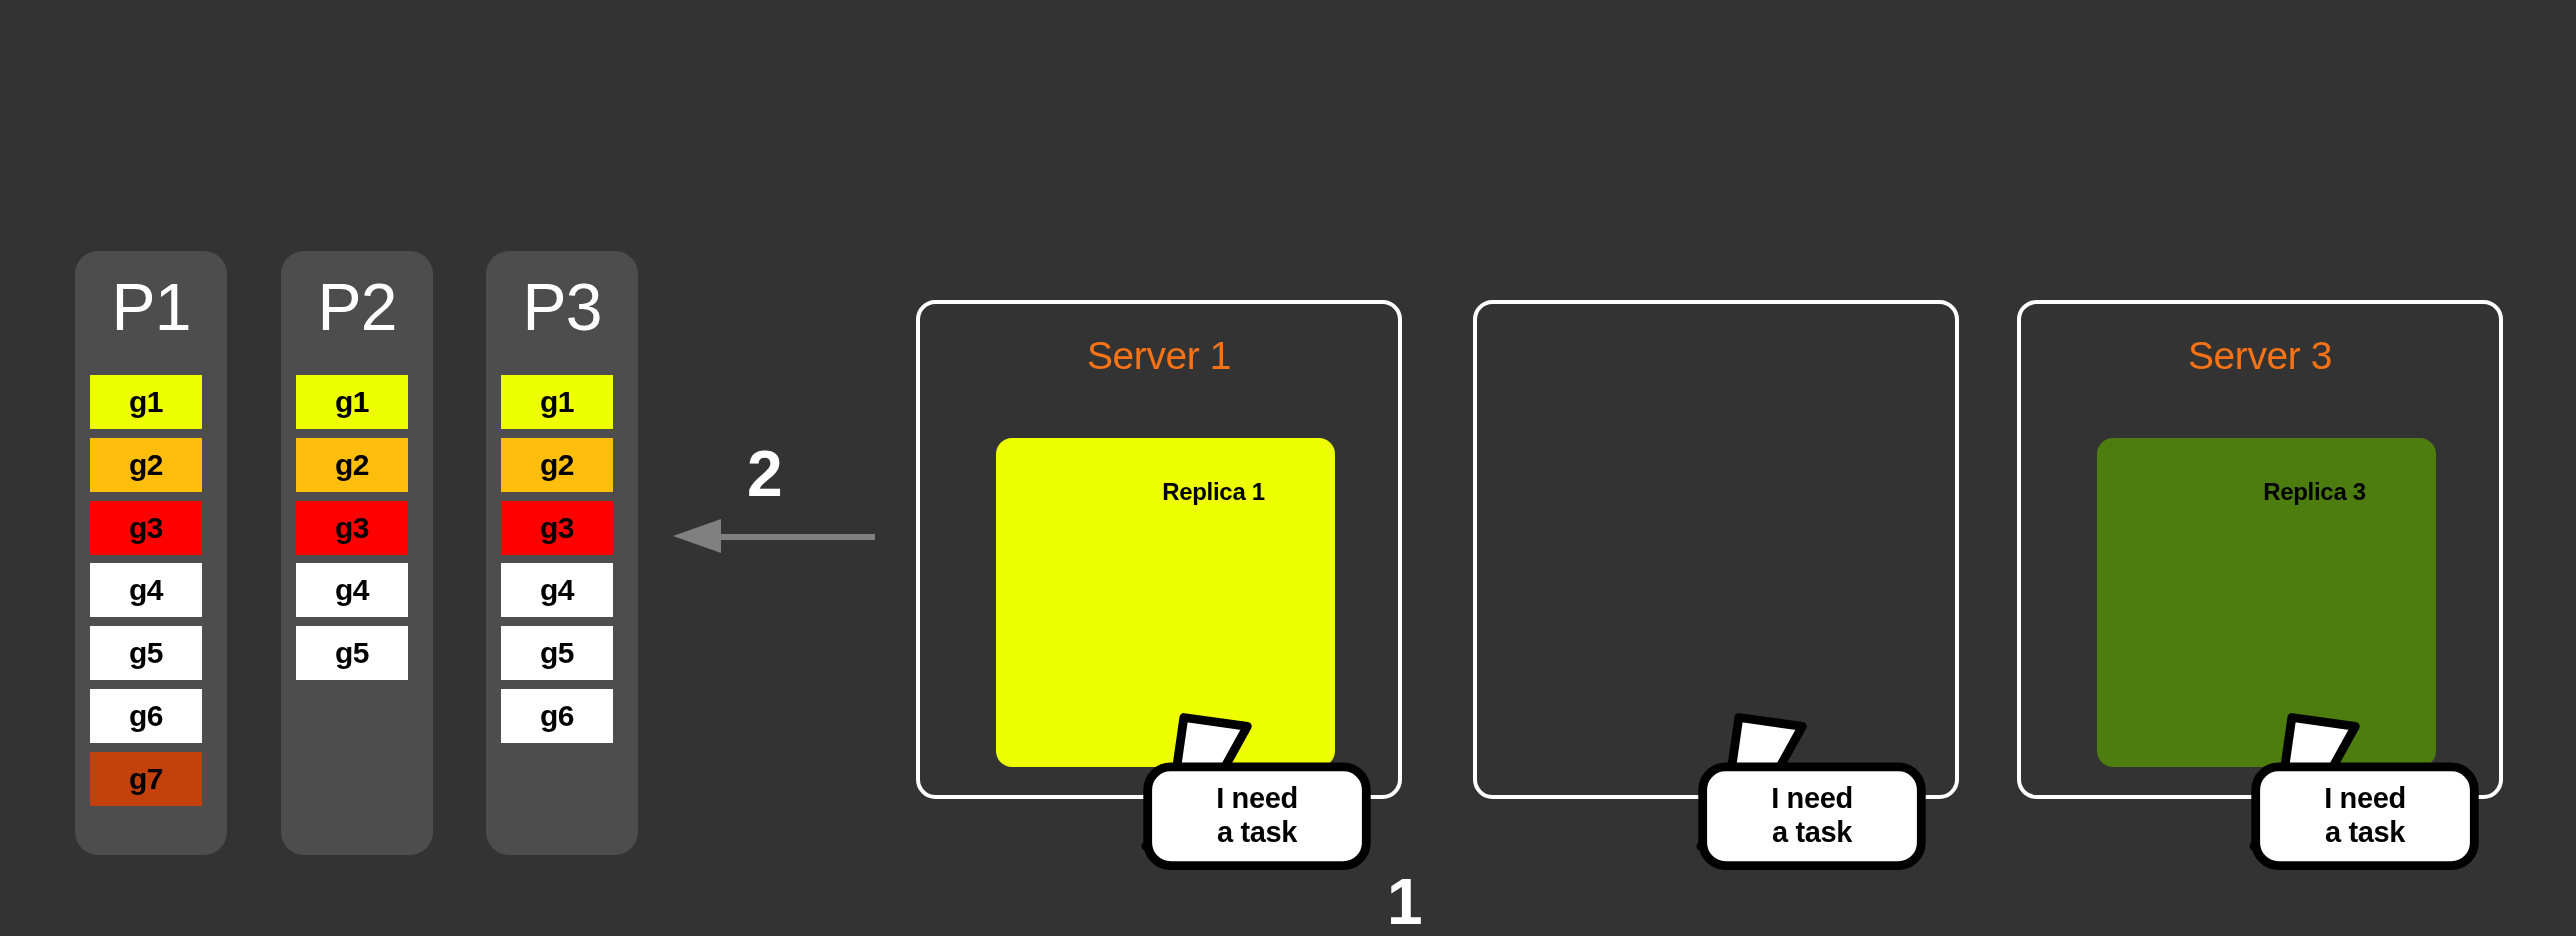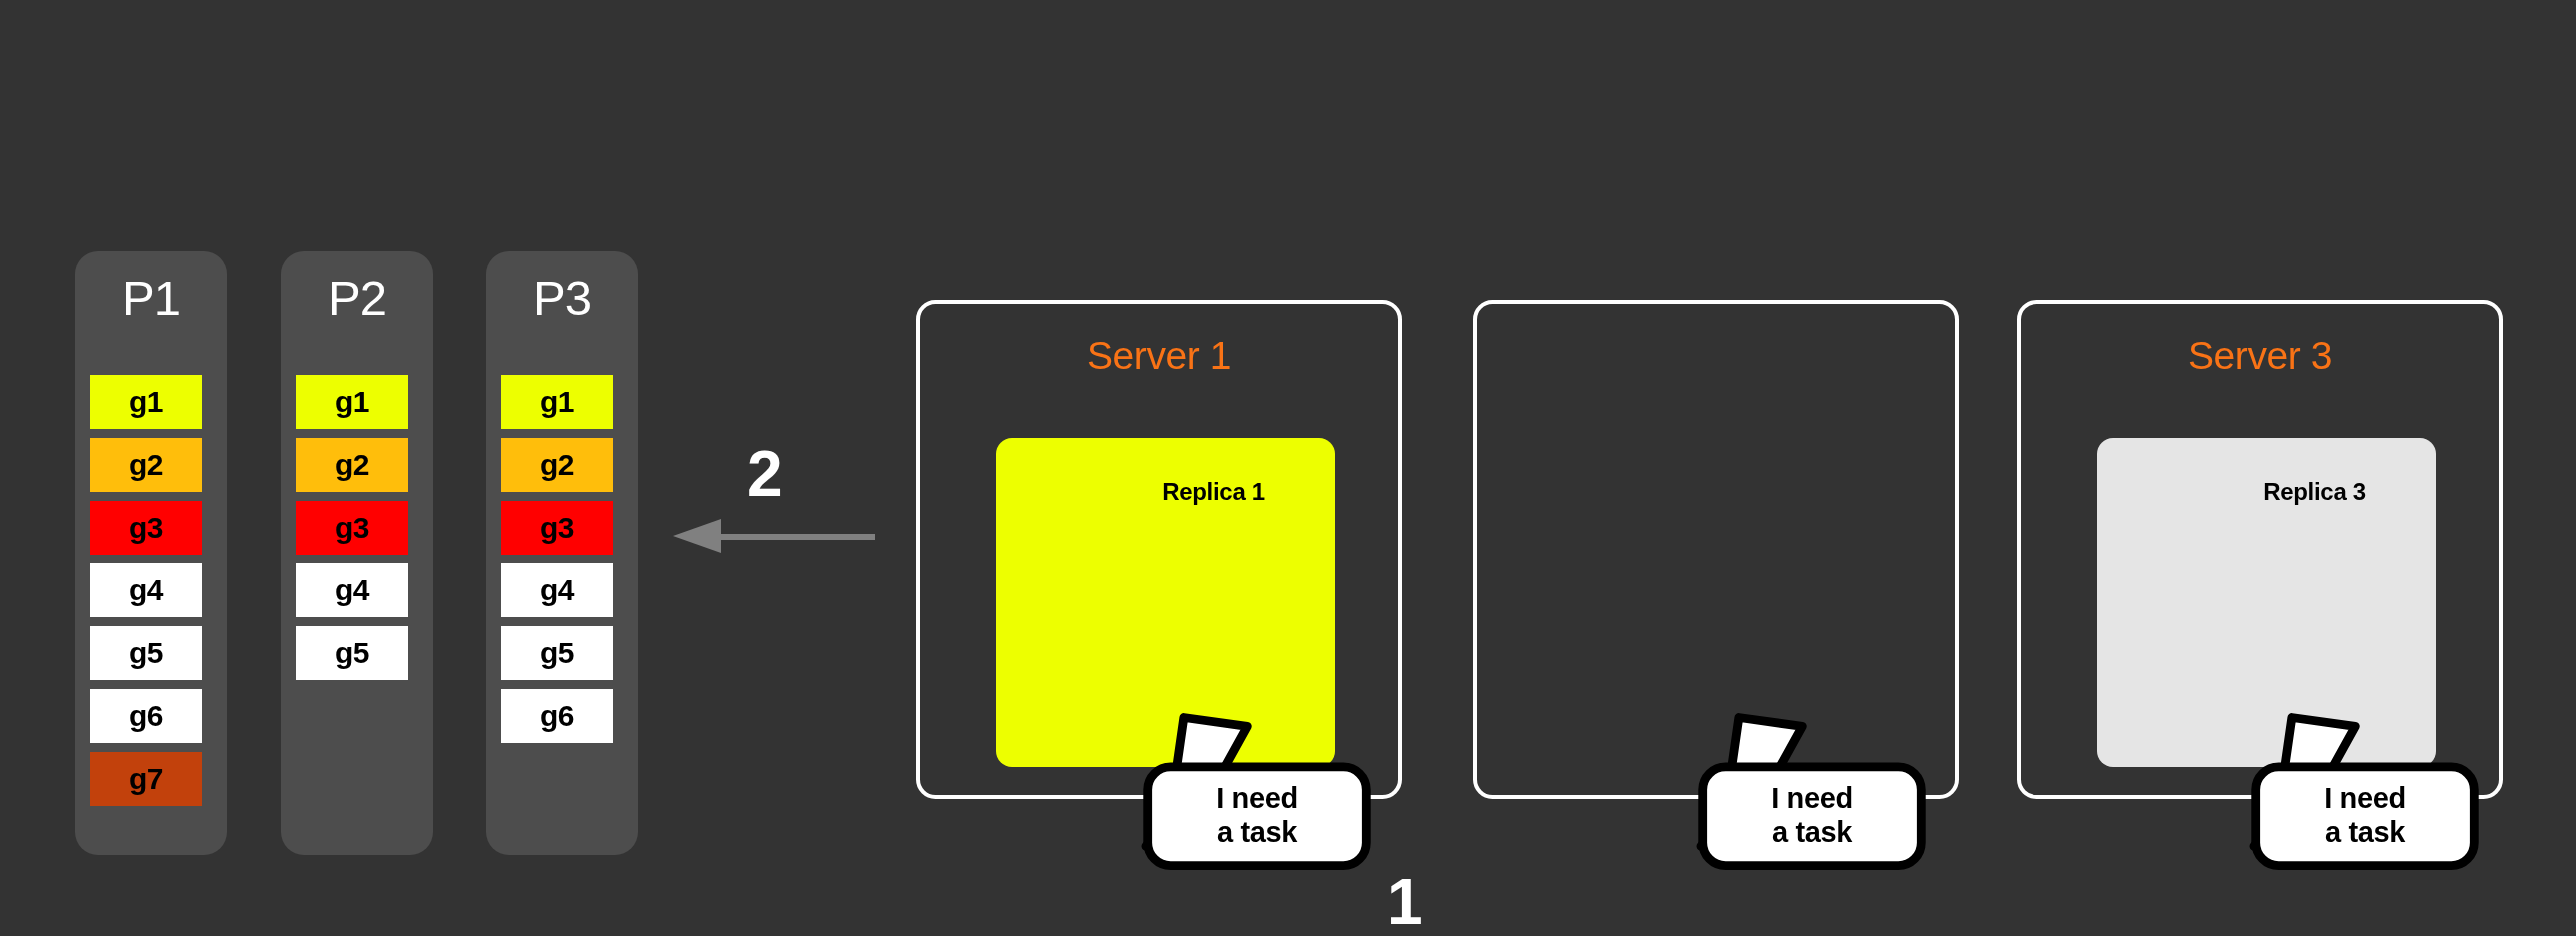--- a/index.html
+++ b/index.html
@@ -26,21 +26,21 @@
     height: 604px;
     box-sizing: border-box;
   }
   .partition-title {
     position: absolute;
     top: 23px;
     left: 0;
     width: 100%;
     text-align: center;
     color: #ffffff;
-    font-size: 49px;
+    font-size: 66px;
     font-weight: 400;
     letter-spacing: -0.9px;
     line-height: 1;
   }
   .slot-stack {
     position: absolute;
     top: 124px;
     left: 15px;
     width: 112px;
   }
@@ -257,21 +257,21 @@
     <div class="replica" style="background:#edff00">
       <div class="replica-label">Replica 1</div>
     </div>
   </div>
 
   <div class="server" id="server2">
   </div>
 
   <div class="server" id="server3">
     <div class="server-title">Server 3</div>
-    <div class="replica" style="background:#e5e5e5">
+    <div class="replica" style="background:#4d7c0f">
       <div class="replica-label">Replica 3</div>
     </div>
   </div>
 
   <div class="bubble" id="bubble1">
     <svg viewBox="0 0 258 135">
       <path d="M 46 6 L 30 118 L 3 152 L 55 130 L 118 16 Z" fill="#ffffff" stroke="#000000" stroke-width="10" stroke-linejoin="round" transform="translate(0,-44)"></path>
       <rect x="5" y="18" width="248" height="112" rx="26" ry="26" fill="#ffffff" stroke="#000000" stroke-width="10"></rect>
     </svg>
     <div class="bubble-text">

